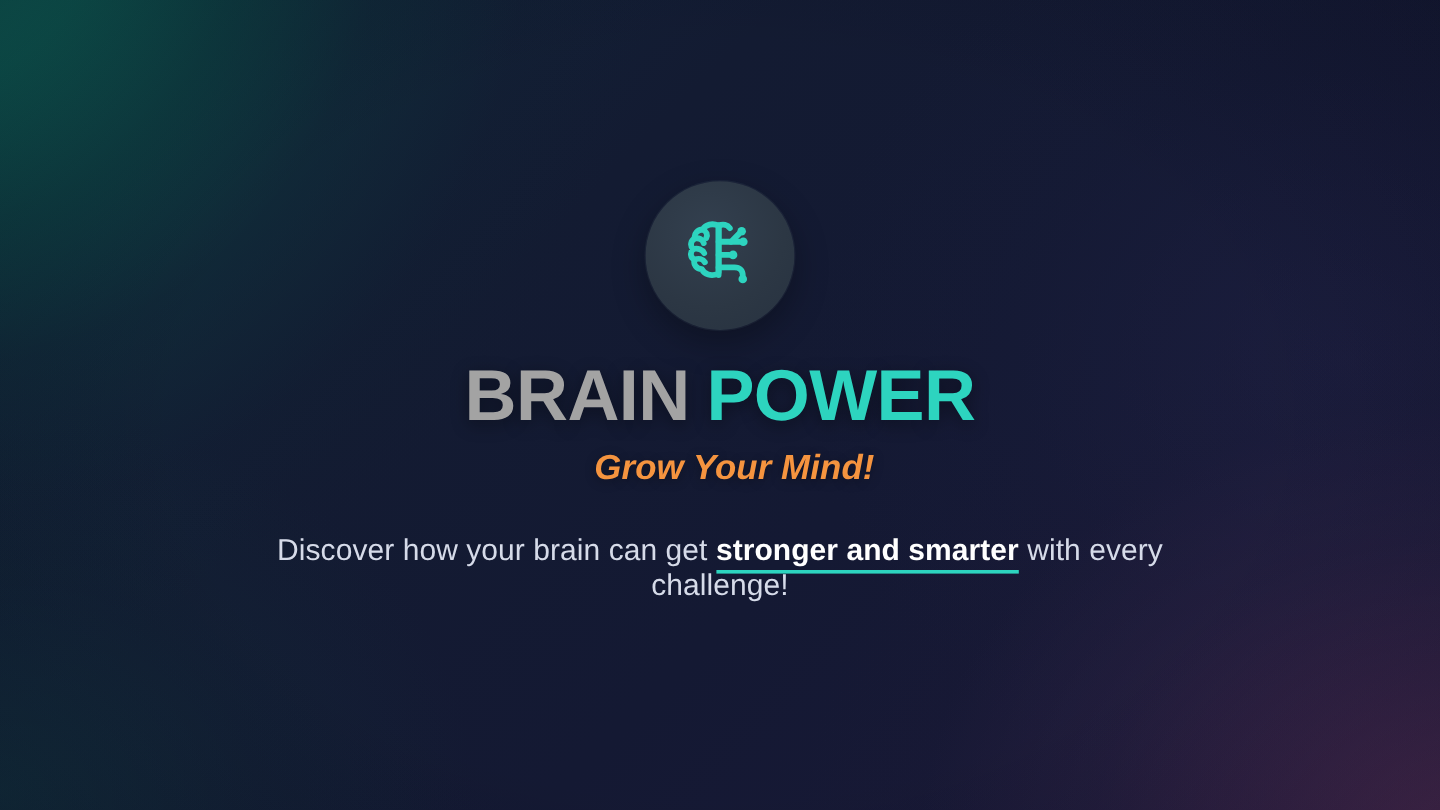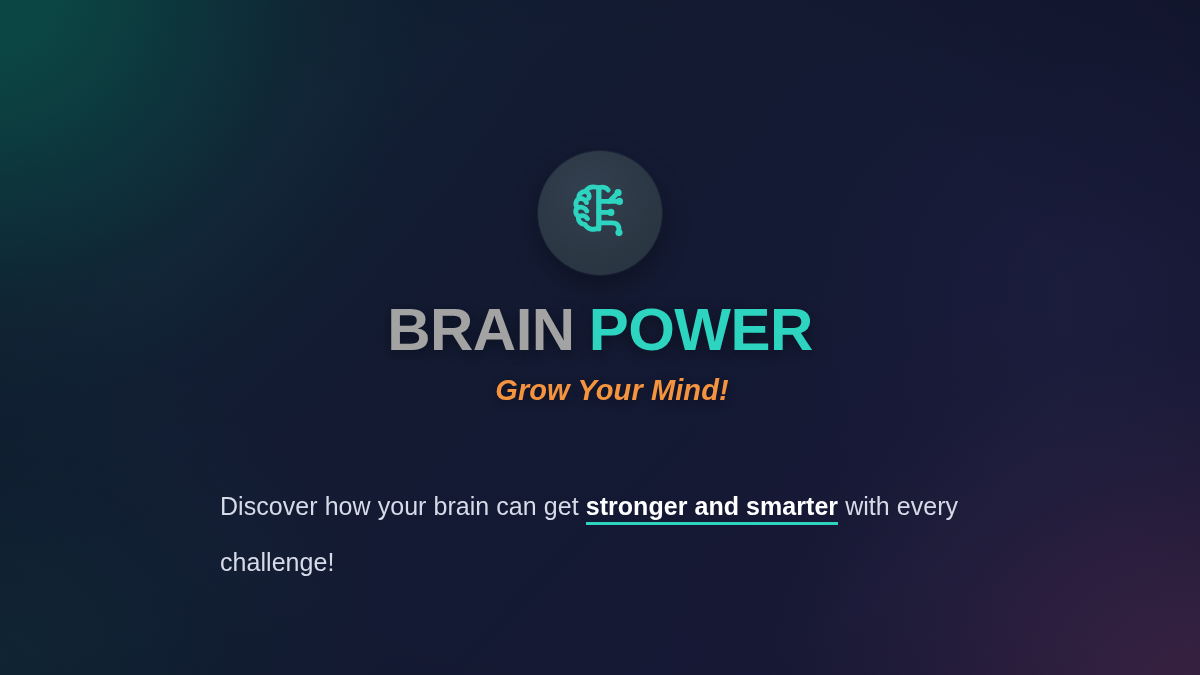--- a/index.html
+++ b/index.html
@@ -141,26 +141,25 @@
     text-shadow:0 2px 10px rgba(0,0,0,0.32);
   }
 
   
   .body-copy {
     position:absolute;
     top:445px;
     left:50%;
     transform:translateX(-50%);
     width:760px;
-    text-align:left;
+    text-align:center;
     font-size:25px;
-    line-height:56px;
+    line-height:29px;
     color:#d6dbe9;
     letter-spacing:0.05px;
-    margin-top:33px;
   }
 
   .body-copy .highlight {
     color:#ffffff;
     font-weight:bold;
     border-bottom:3px solid #2dd4bf;
     padding-bottom:2px;
   }
 </style>
 </head>

